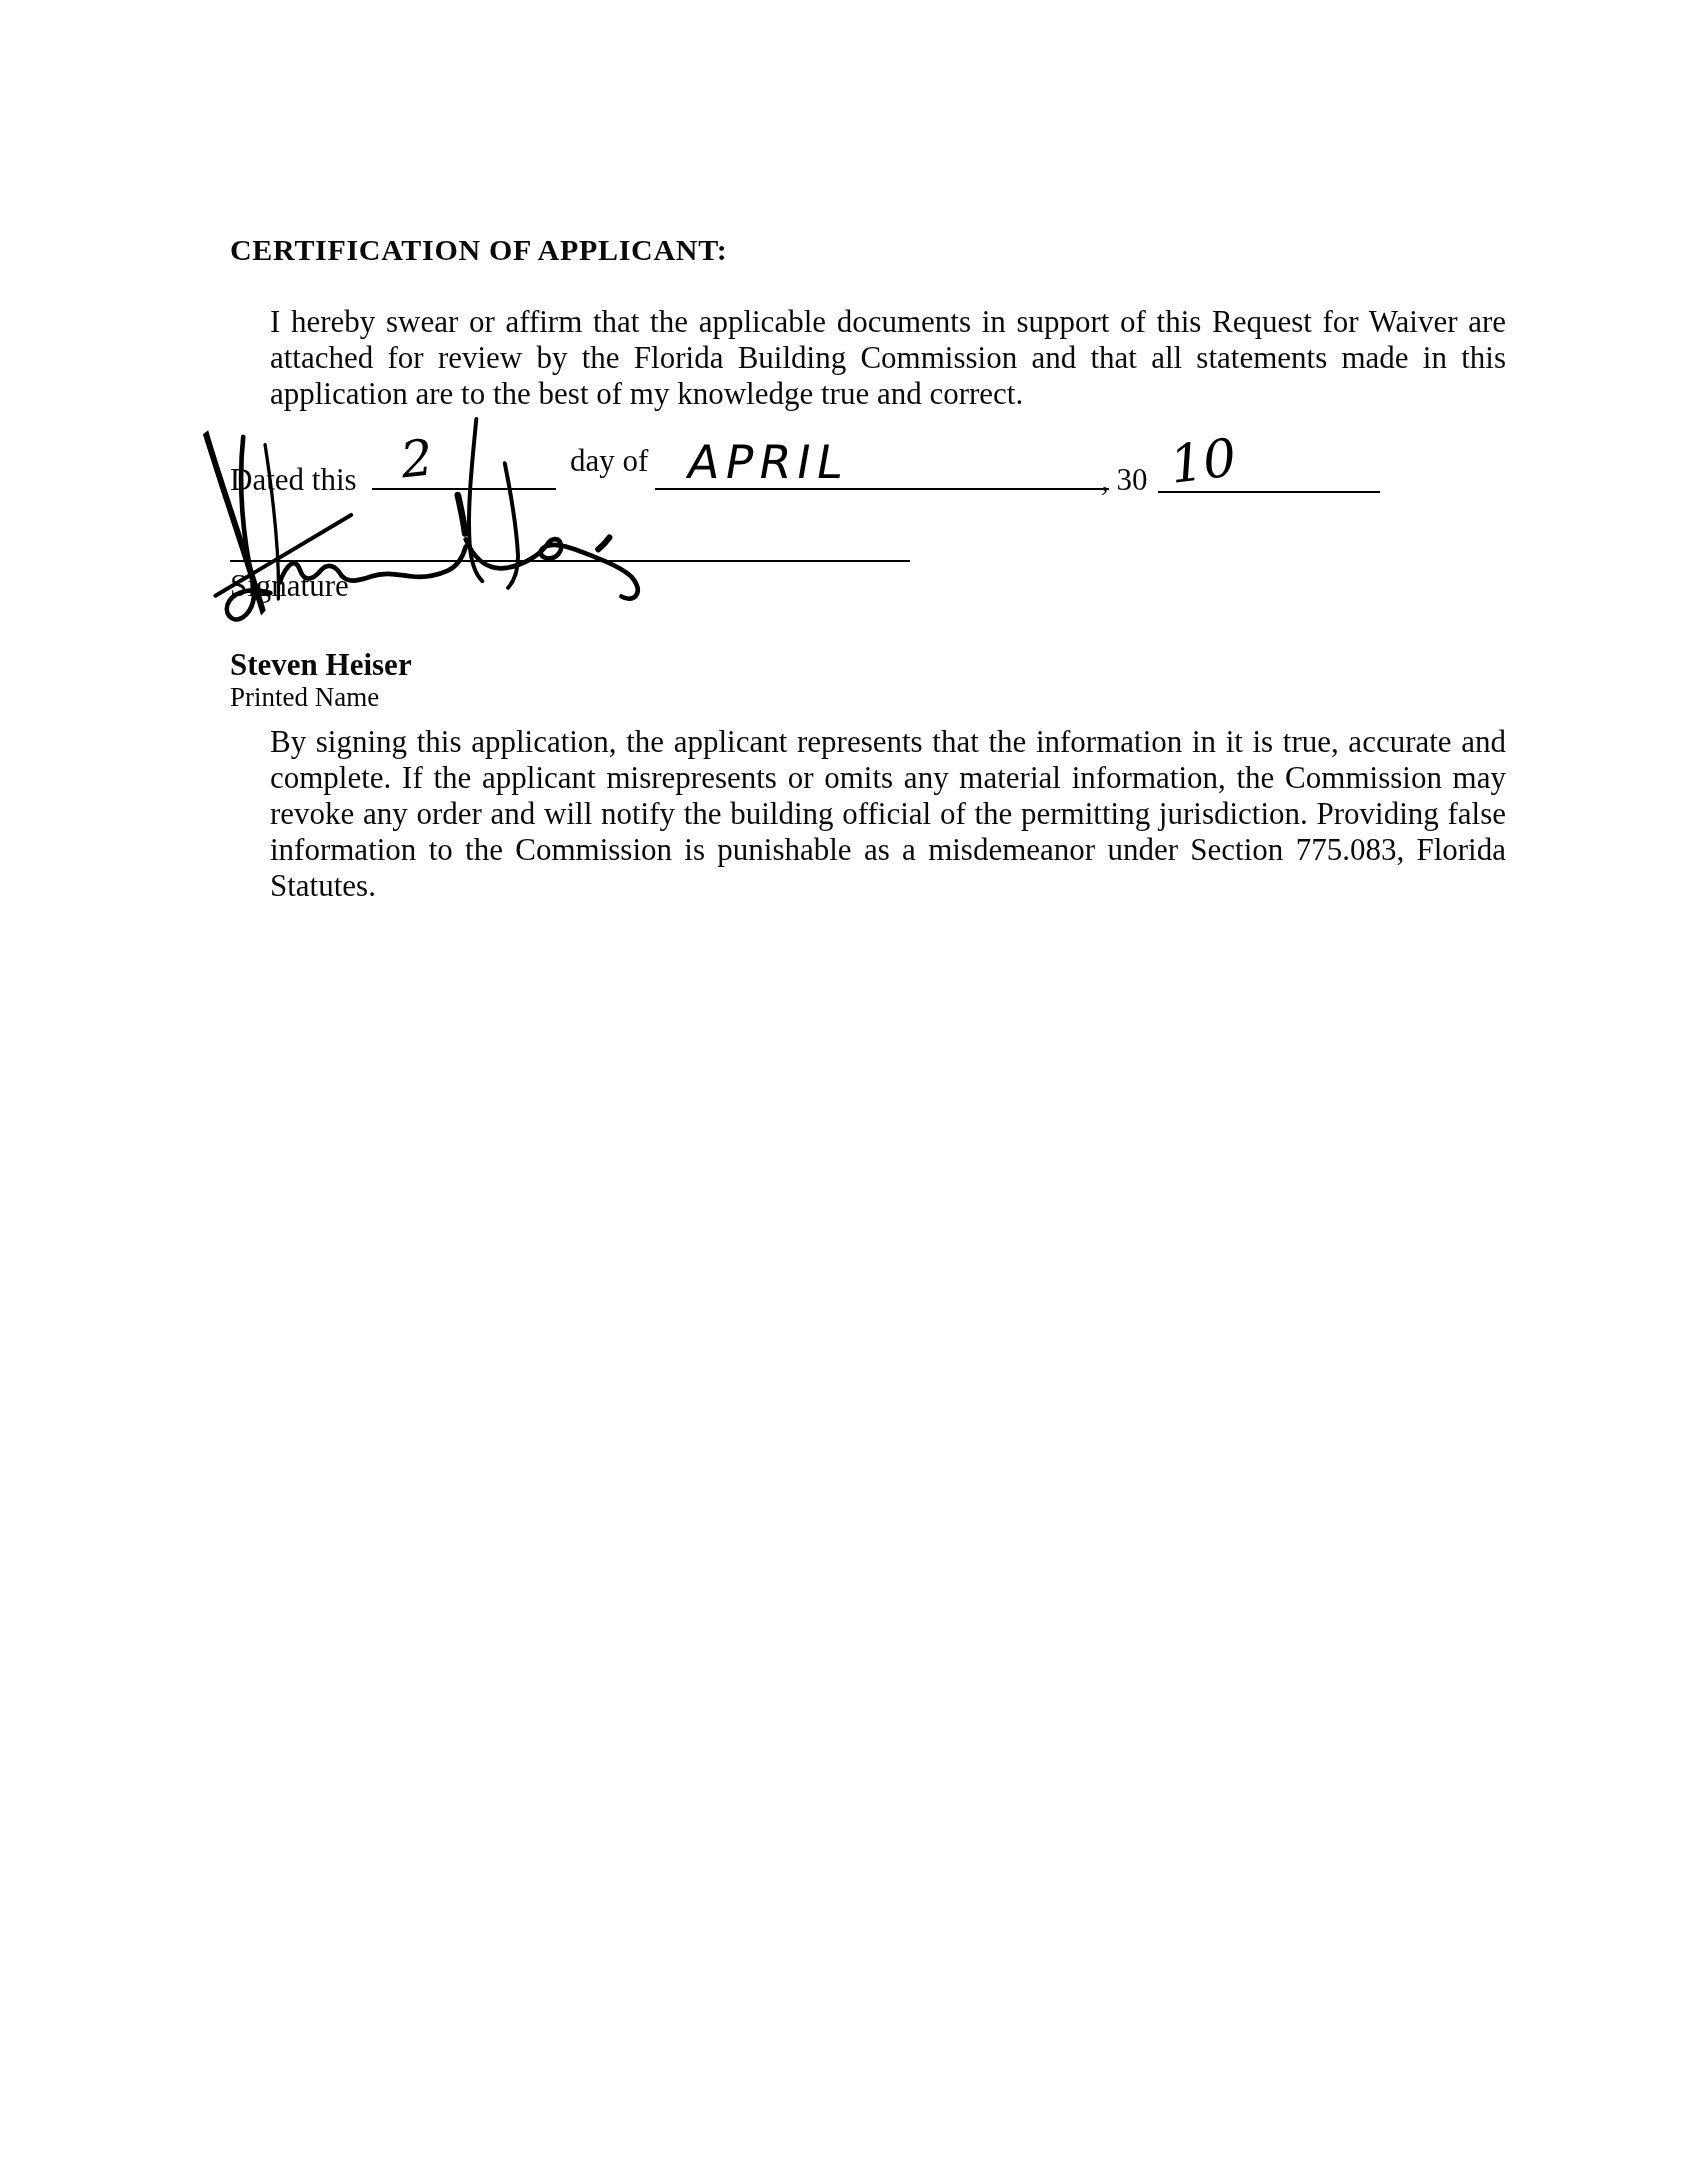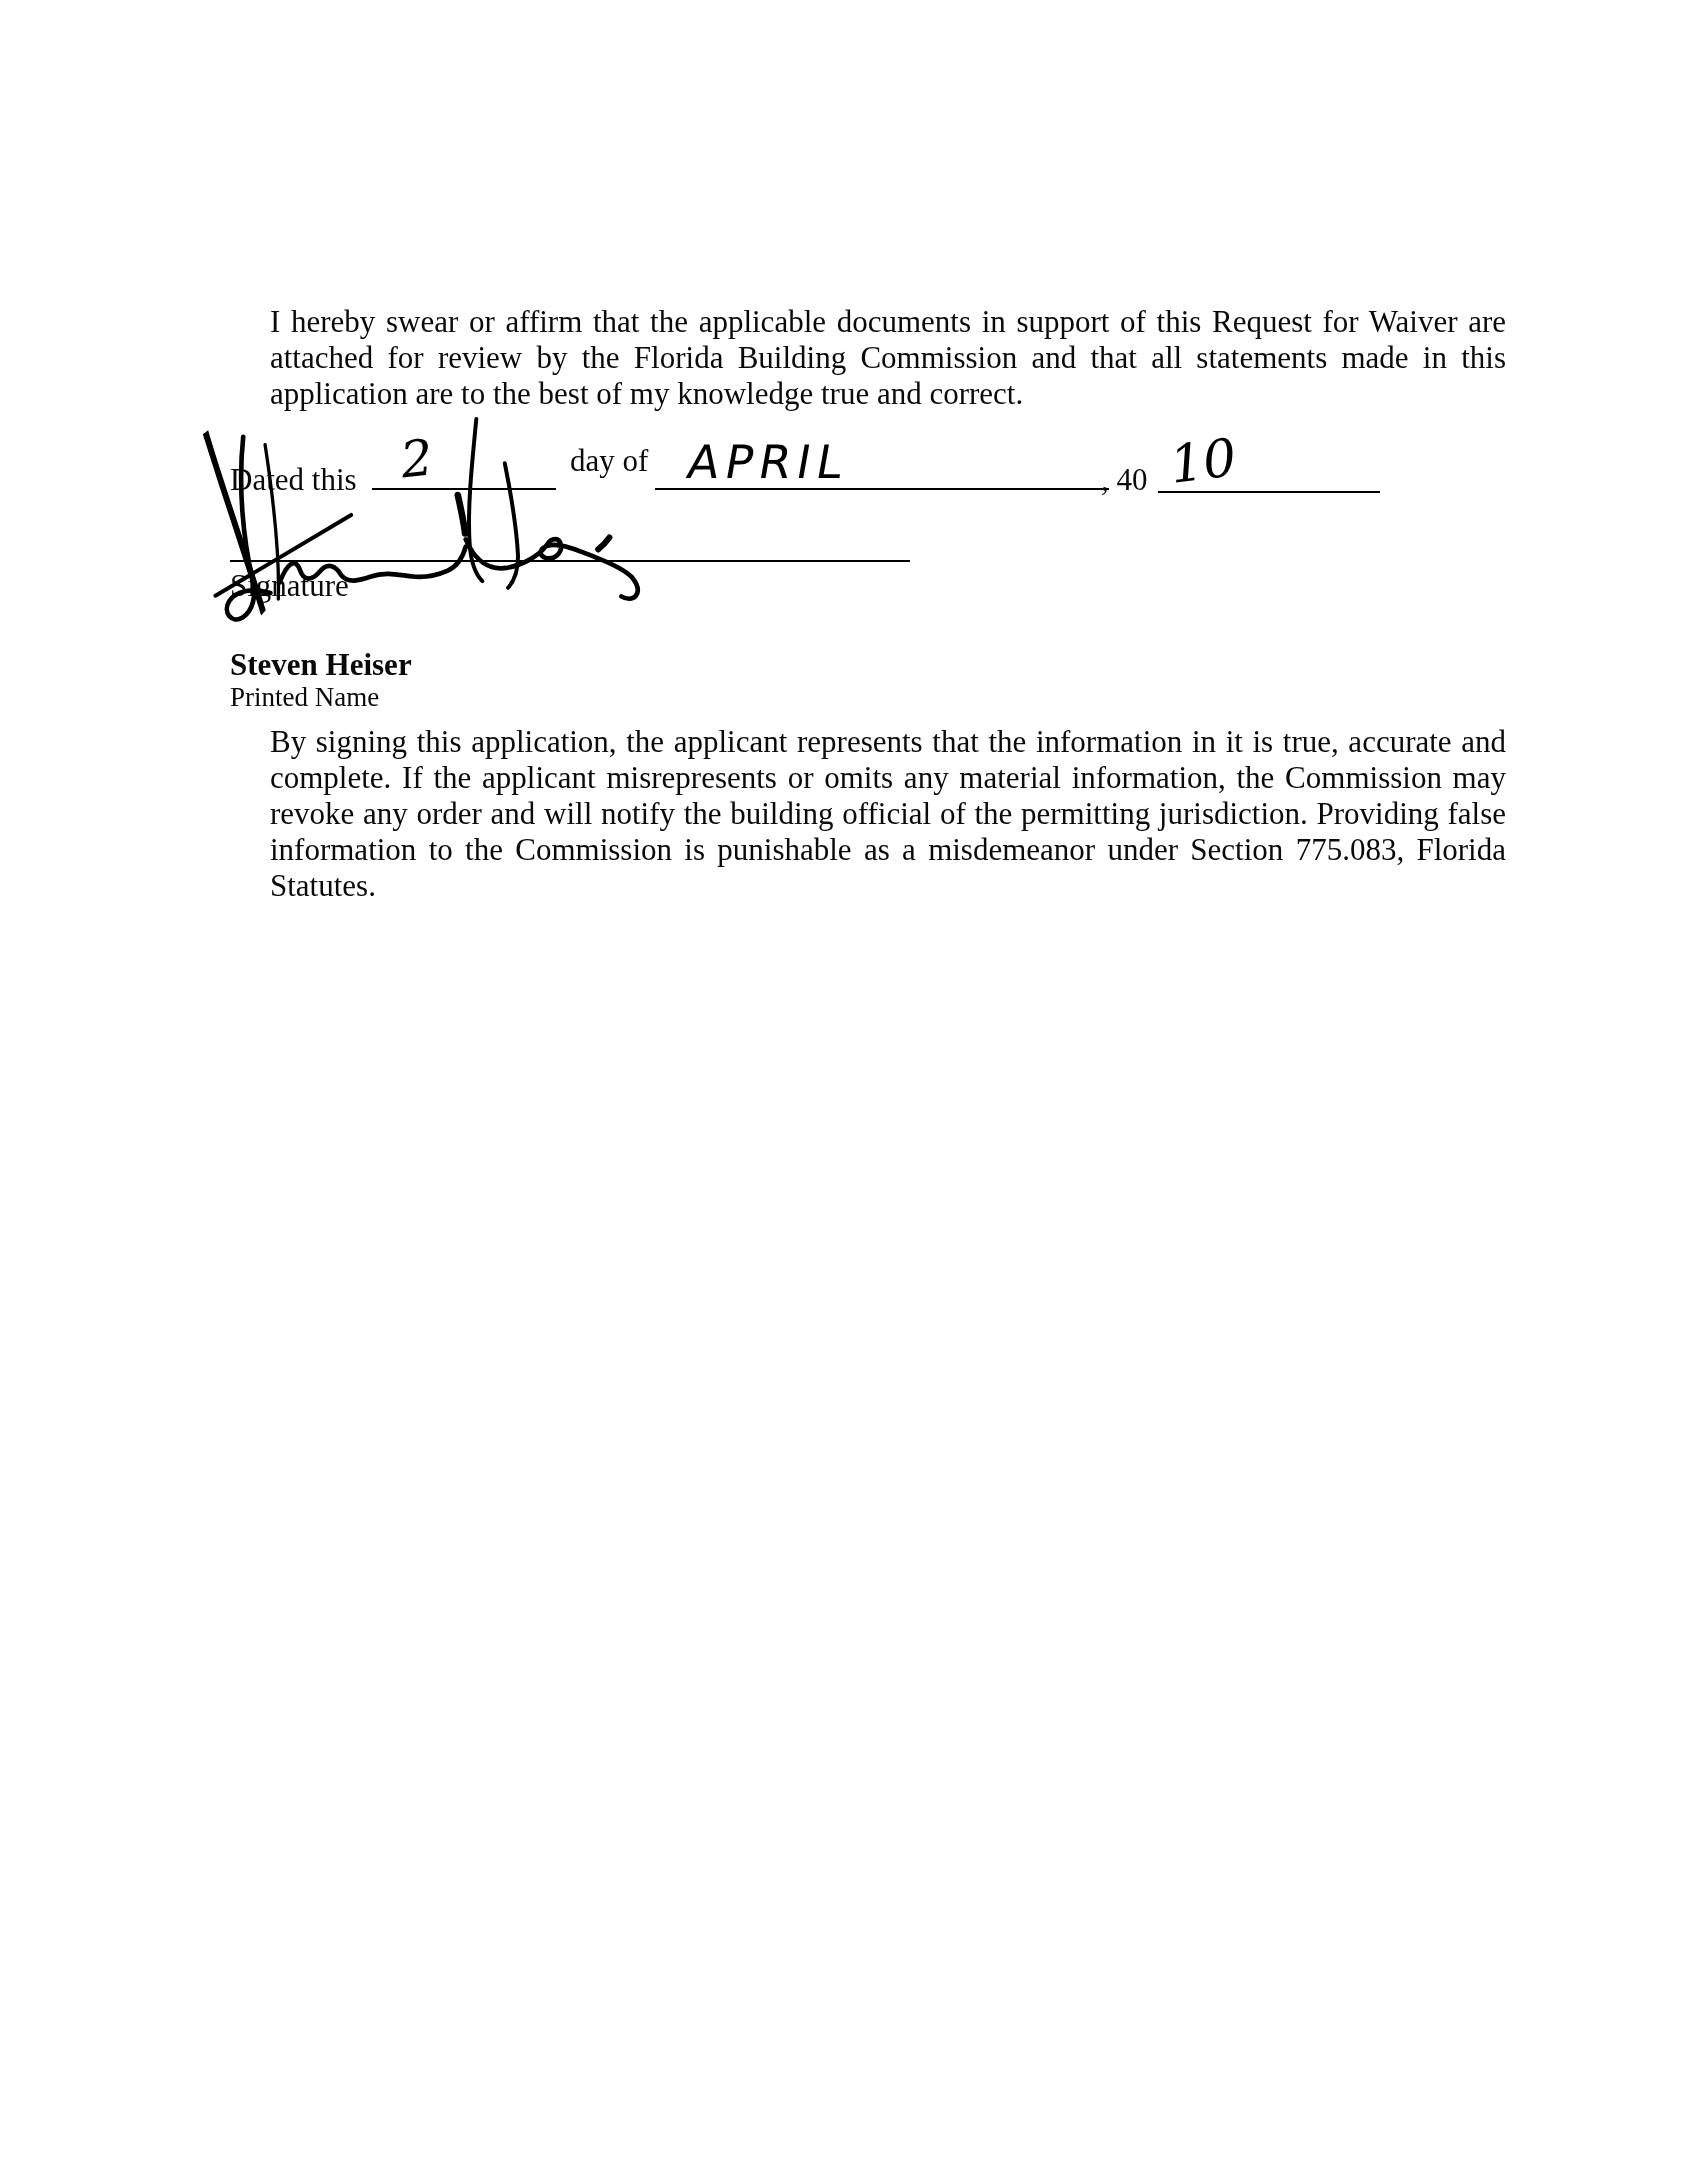--- a/index.html
+++ b/index.html
@@ -114,36 +114,37 @@
     stroke-linecap: round;
     stroke-linejoin: round;
   }
   .sig-svg path.filled { fill: #000; stroke: none; }
 </style>
 </head>
 <body>
 
 <div class="page">
 
+  <div class="abs heading">CERTIFICATION OF APPLICANT:</div>
 
   <div class="abs para para1">I hereby swear or affirm that the applicable documents in support of this Request for Waiver are attached for review by the Florida Building Commission and that all statements made in this application are to the best of my knowledge true and correct.</div>
 
   <div class="abs field-label lbl-dated">Dated this</div>
 
   <div class="abs blank blank-day"></div>
 
   <div class="abs handwriting hw-day">2</div>
 
   <div class="abs field-label lbl-dayof">day of</div>
 
   <div class="abs blank blank-month"></div>
 
   <div class="abs handwriting hw-month">APRIL</div>
 
-  <div class="abs field-label lbl-year20">, 40</div>
+  <div class="abs field-label lbl-year20">, 30</div>
 
   <div class="abs blank blank-year"></div>
 
   <div class="abs handwriting hw-year">10</div>
 
   <div class="abs sig-line"></div>
 
   <div class="abs field-label lbl-signature">Signature</div>
 
   <svg class="abs sig-svg" viewBox="0 0 820 400" aria-hidden="true">

